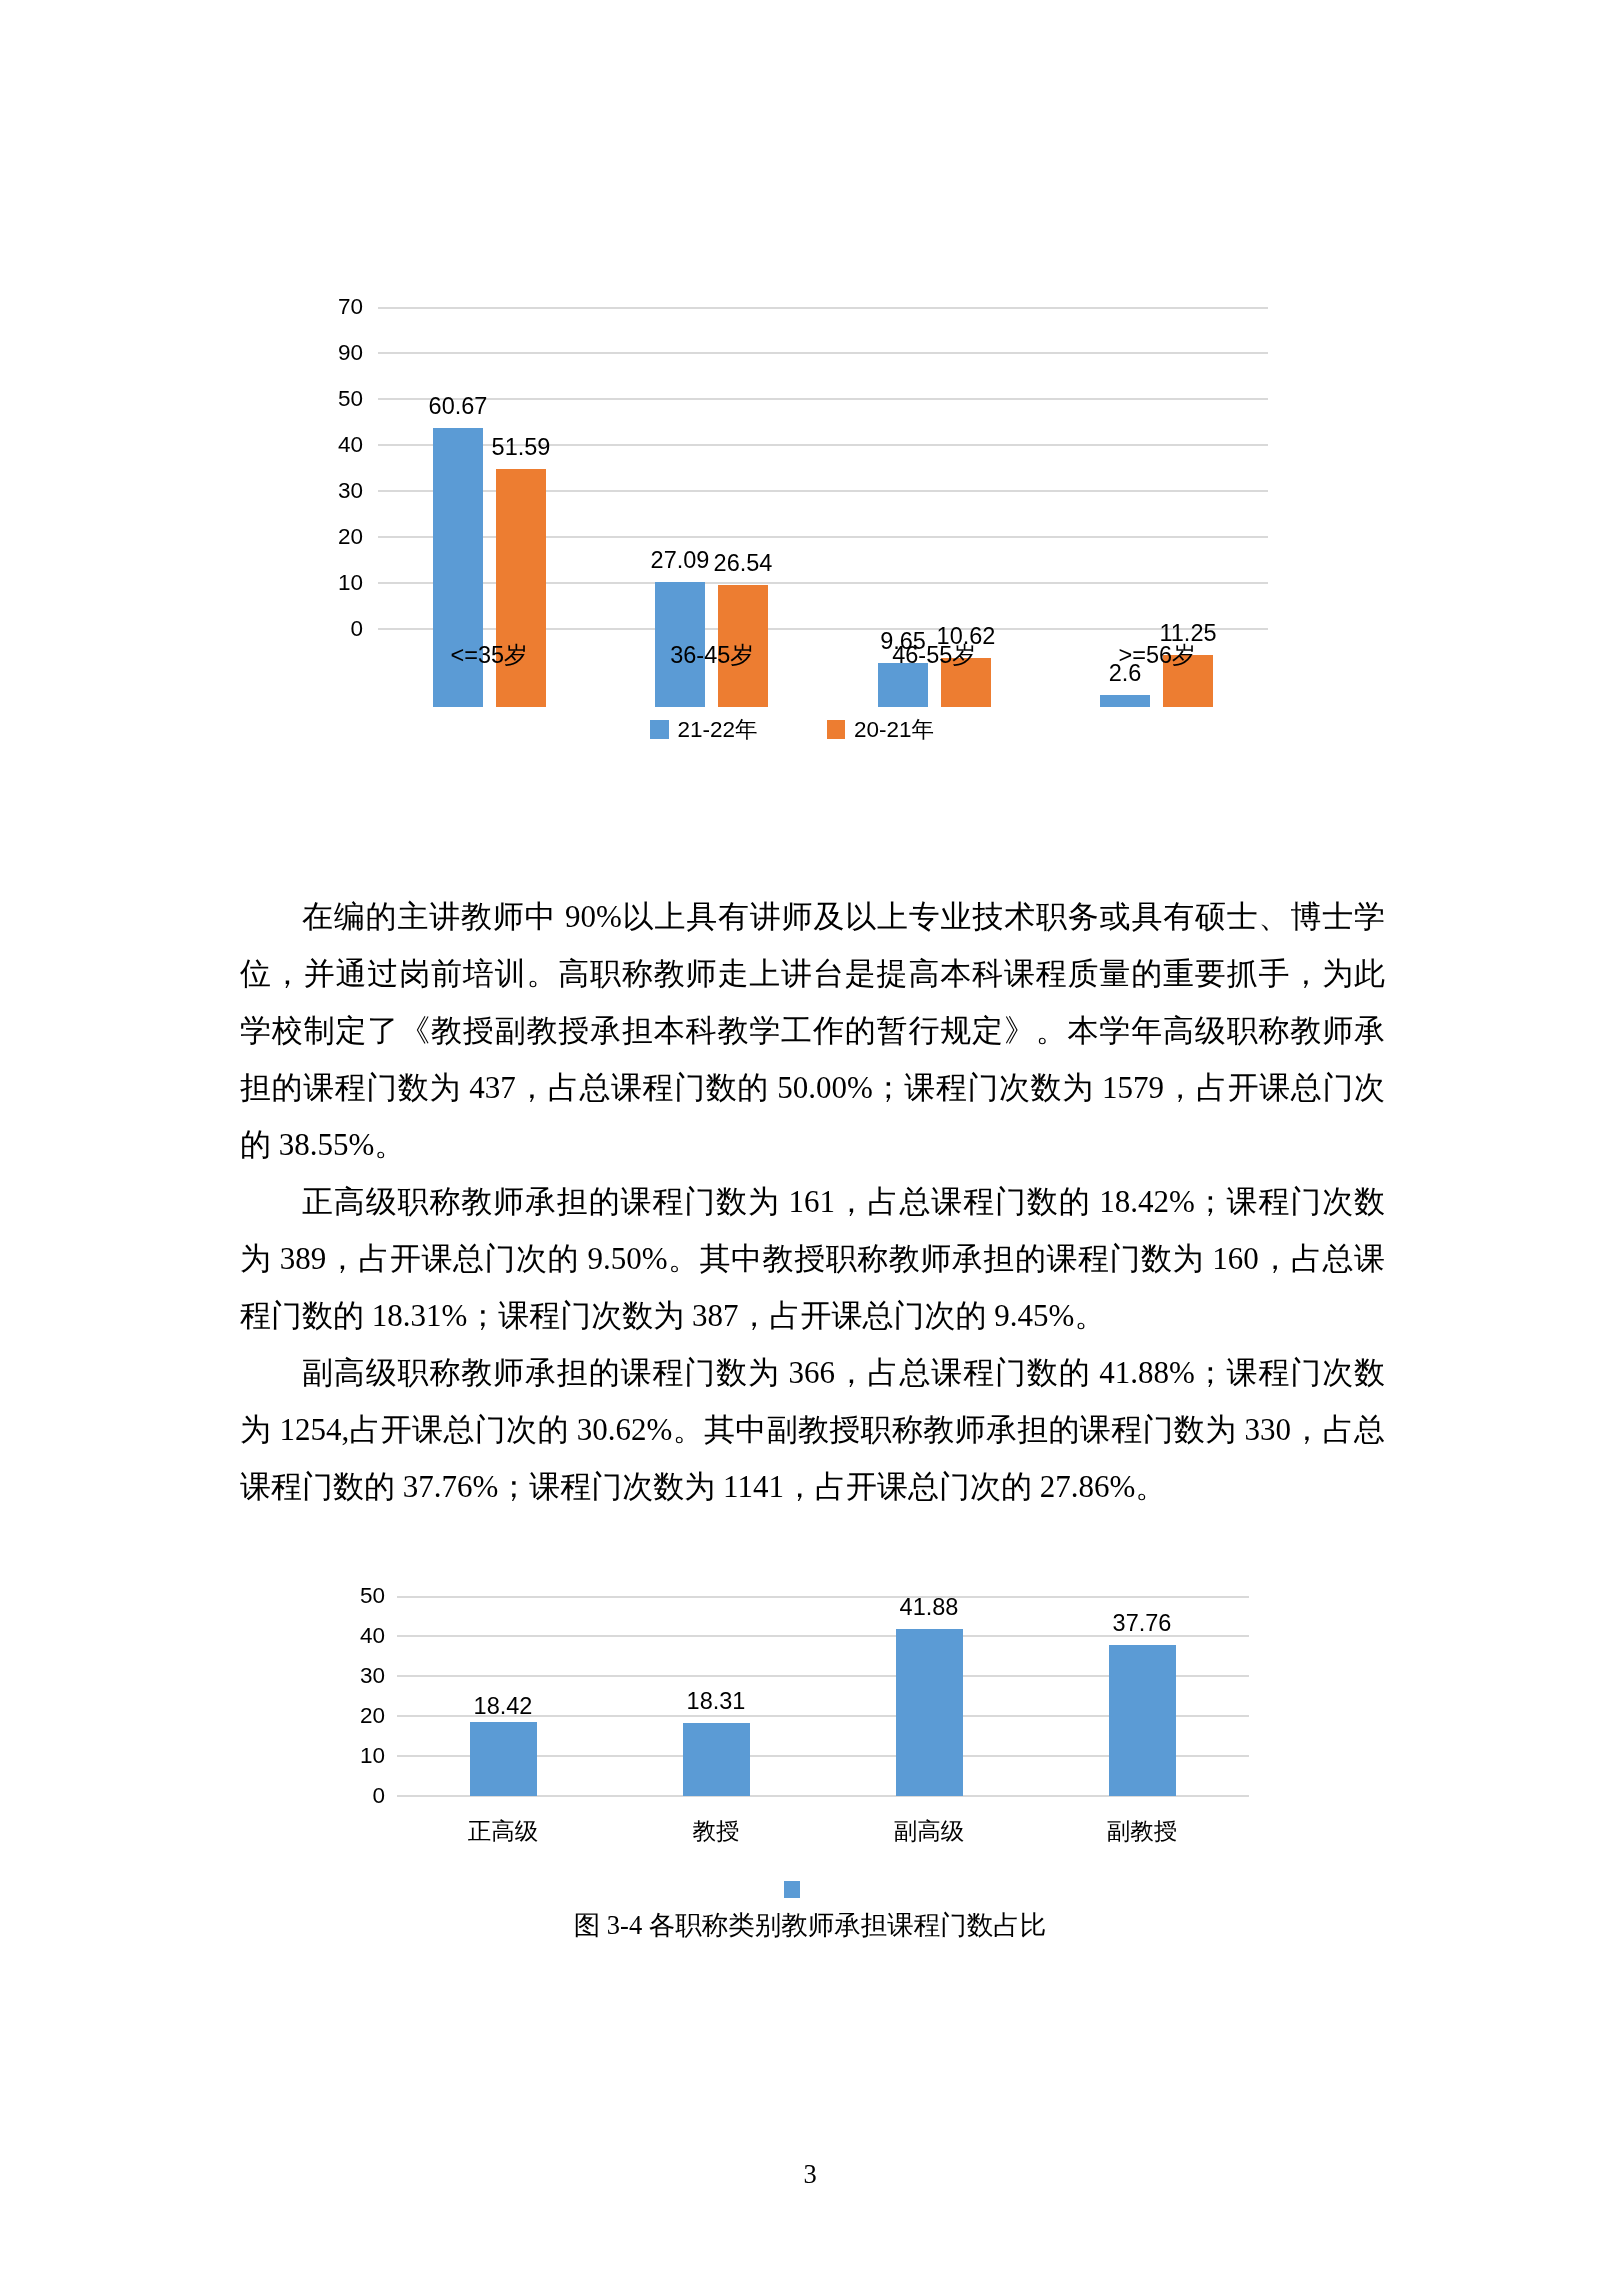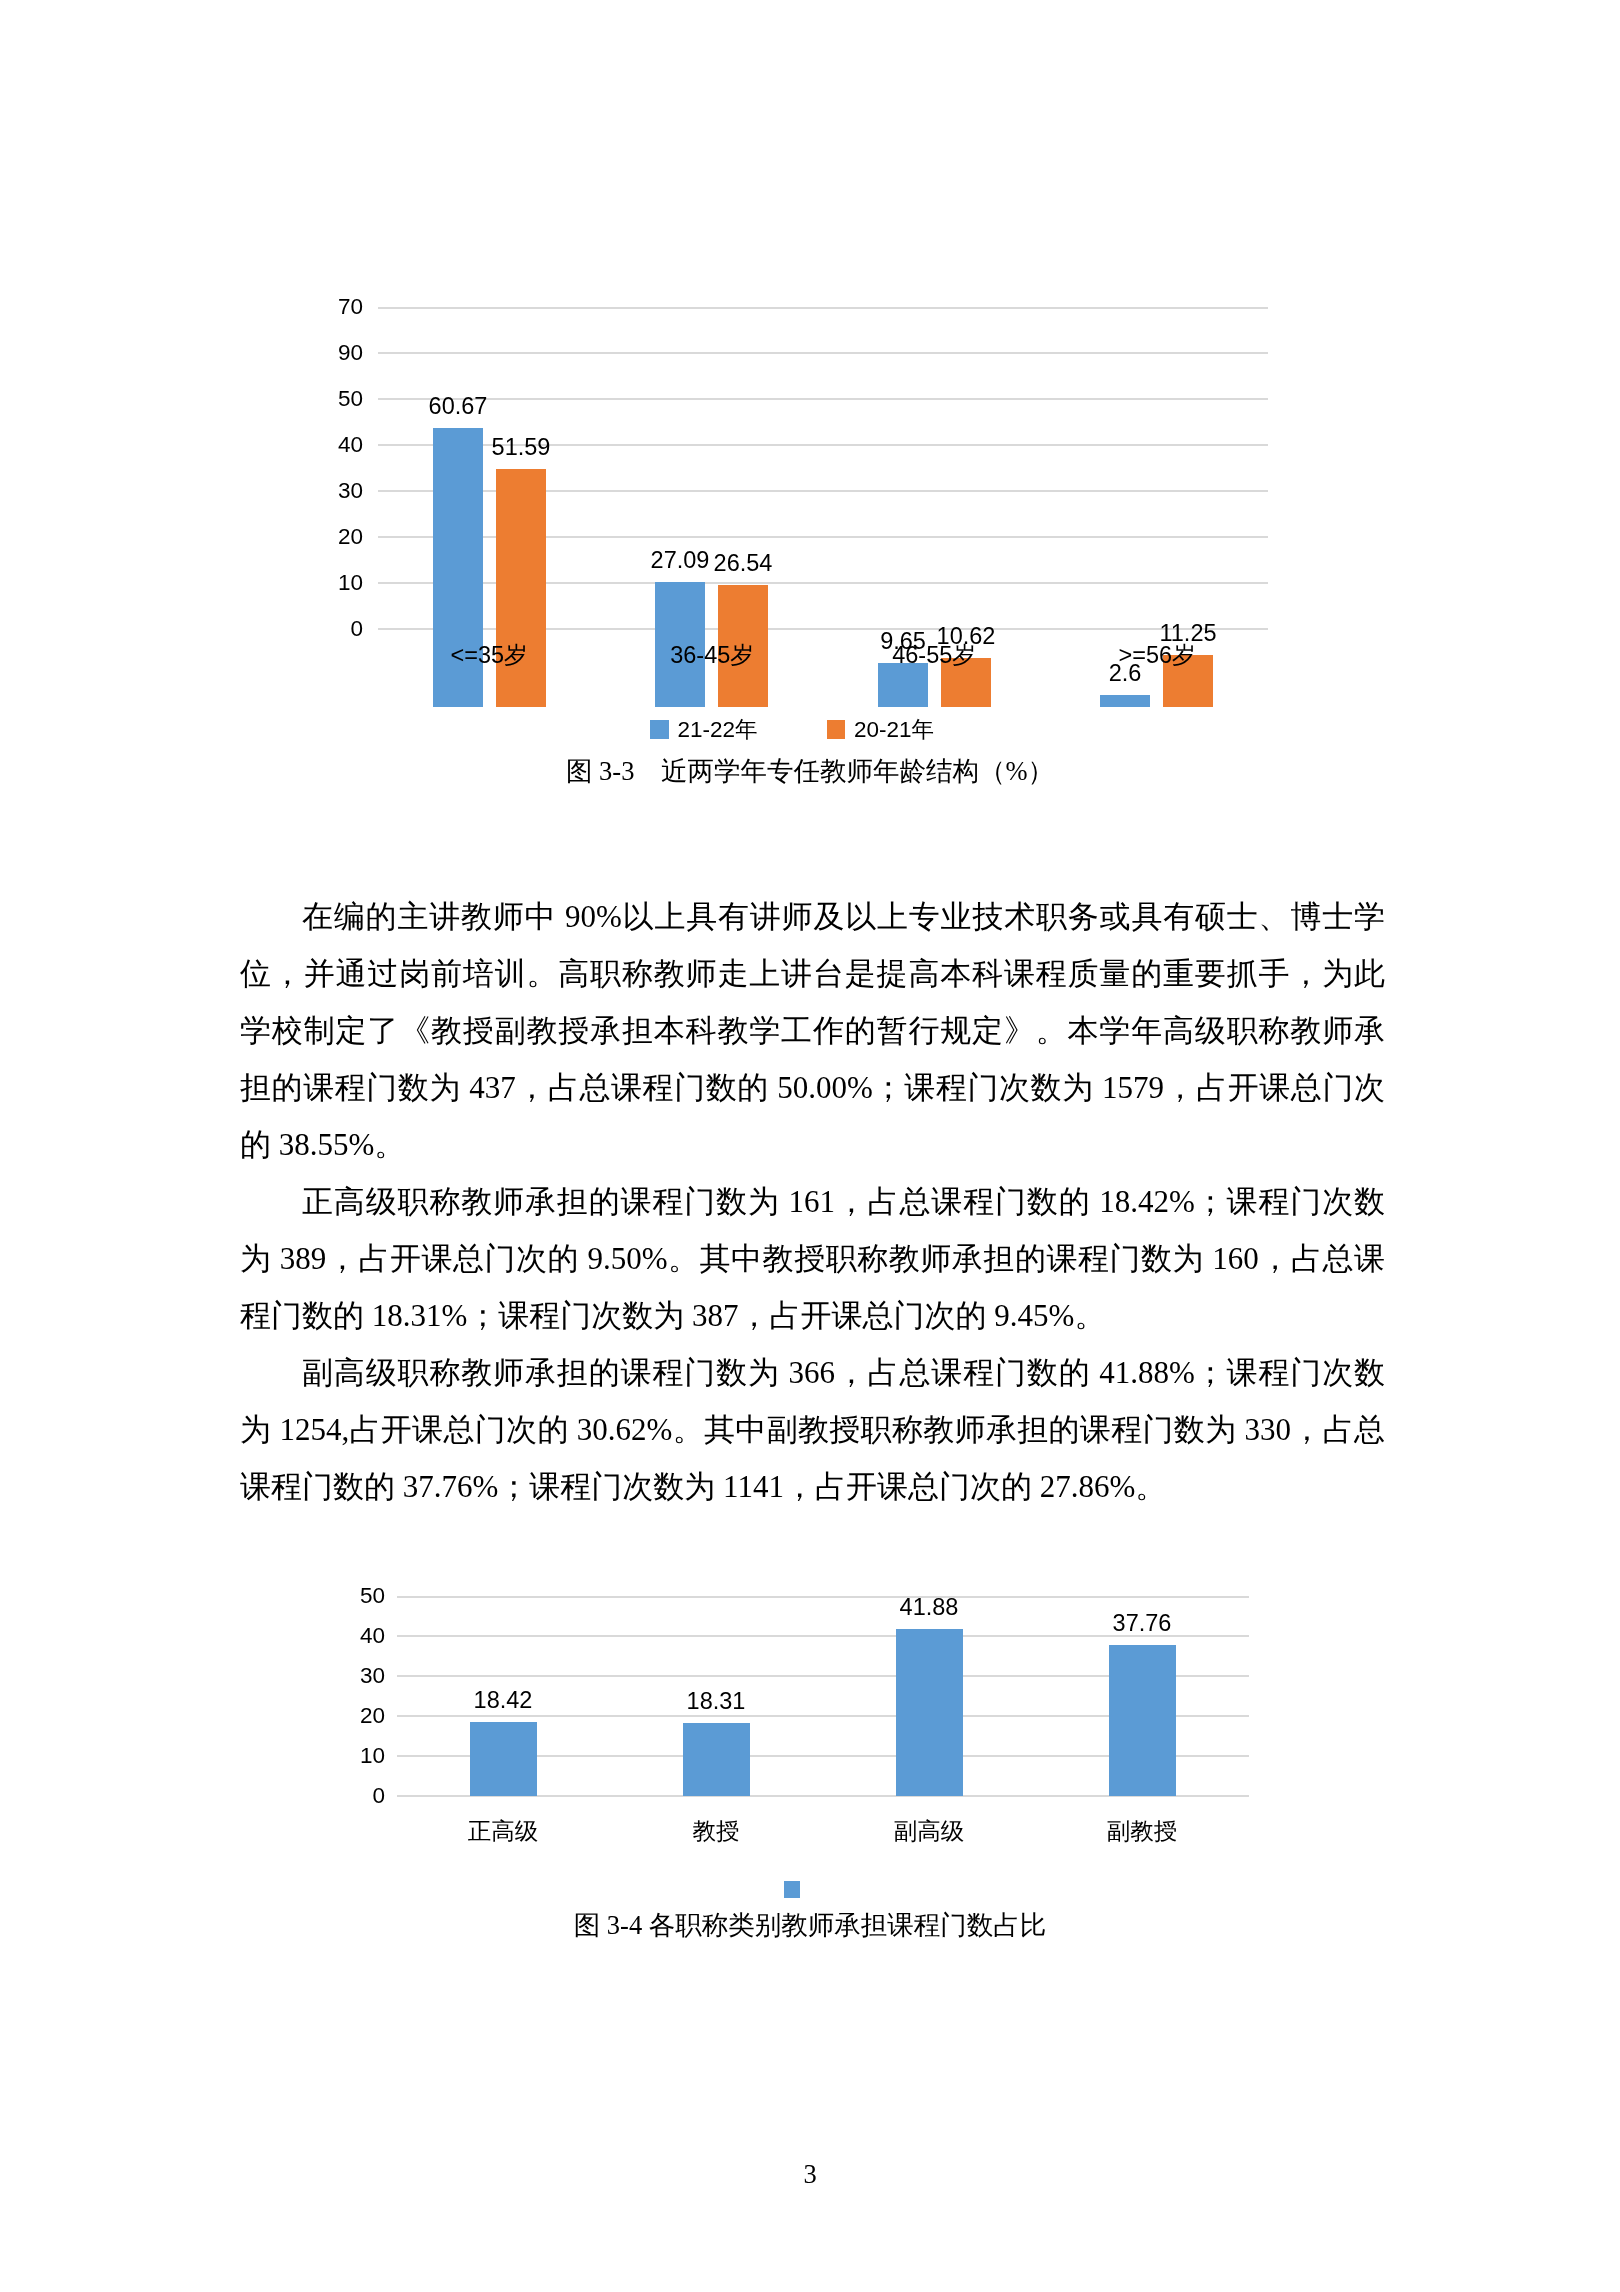--- a/index.html
+++ b/index.html
@@ -124,21 +124,20 @@
       <div class="legend-item">
         <div class="swatch" style="width: 18.6px; height: 18.6px; background: rgb(91, 155, 213);"></div>
         <div class="">21-22年</div>
       </div>
       <div class="legend-item">
         <div class="swatch" style="width: 18.6px; height: 18.6px; background: rgb(237, 125, 49);"></div>
         <div class="">20-21年</div>
       </div>
     </div>
 
-  <div class="caption" id="caption1">图 3-3　近两学年专任教师年龄结构（%）</div>
 
 
   <div class="body-text">
     <p>在编的主讲教师中 90%以上具有讲师及以上专业技术职务或具有硕士、博士学位，并通过岗前培训。高职称教师走上讲台是提高本科课程质量的重要抓手，为此学校制定了《教授副教授承担本科教学工作的暂行规定》。本学年高级职称教师承担的课程门数为 437，占总课程门数的 50.00%；课程门次数为 1579，占开课总门次的 38.55%。</p>
     <p>正高级职称教师承担的课程门数为 161，占总课程门数的 18.42%；课程门次数为 389，占开课总门次的 9.50%。其中教授职称教师承担的课程门数为 160，占总课程门数的 18.31%；课程门次数为 387，占开课总门次的 9.45%。</p>
     <p>副高级职称教师承担的课程门数为 366，占总课程门数的 41.88%；课程门次数为 1254,占开课总门次的 30.62%。其中副教授职称教师承担的课程门数为 330，占总课程门数的 37.76%；课程门次数为 1141，占开课总门次的 27.86%。</p>
   </div>
 
   <div class="chart" id="chart2">
     <div class="yaxis">
@@ -150,21 +149,21 @@
         <div class="ytick" style="top: 0px;">50</div>
       </div>
     <div class="plot">
         <div class="gridline" style="top: 199px;"></div>
         <div class="gridline" style="top: 159px;"></div>
         <div class="gridline" style="top: 119px;"></div>
         <div class="gridline" style="top: 79px;"></div>
         <div class="gridline" style="top: 39px;"></div>
         <div class="gridline" style="top: 0px;"></div>
         <div class="bar" style="left: 73px; width: 67px; height: 74px; background: rgb(91, 155, 213);"></div>
-        <div class="val-label" style="left: 106px; bottom: 82px;">18.42</div>
+        <div class="val-label" style="left: 106px; bottom: 76px;">18.42</div>
         <div class="bar" style="left: 286px; width: 67px; height: 73px; background: rgb(91, 155, 213);"></div>
         <div class="val-label" style="left: 319px; bottom: 81px;">18.31</div>
         <div class="bar" style="left: 499px; width: 67px; height: 167px; background: rgb(91, 155, 213);"></div>
         <div class="val-label" style="left: 532px; bottom: 175px;">41.88</div>
         <div class="bar" style="left: 712px; width: 67px; height: 151px; background: rgb(91, 155, 213);"></div>
         <div class="val-label" style="left: 745px; bottom: 159px;">37.76</div>
       </div>
     <div class="xaxis">
         <div class="xtick" style="left: 106px;">正高级</div>
         <div class="xtick" style="left: 319px;">教授</div>

